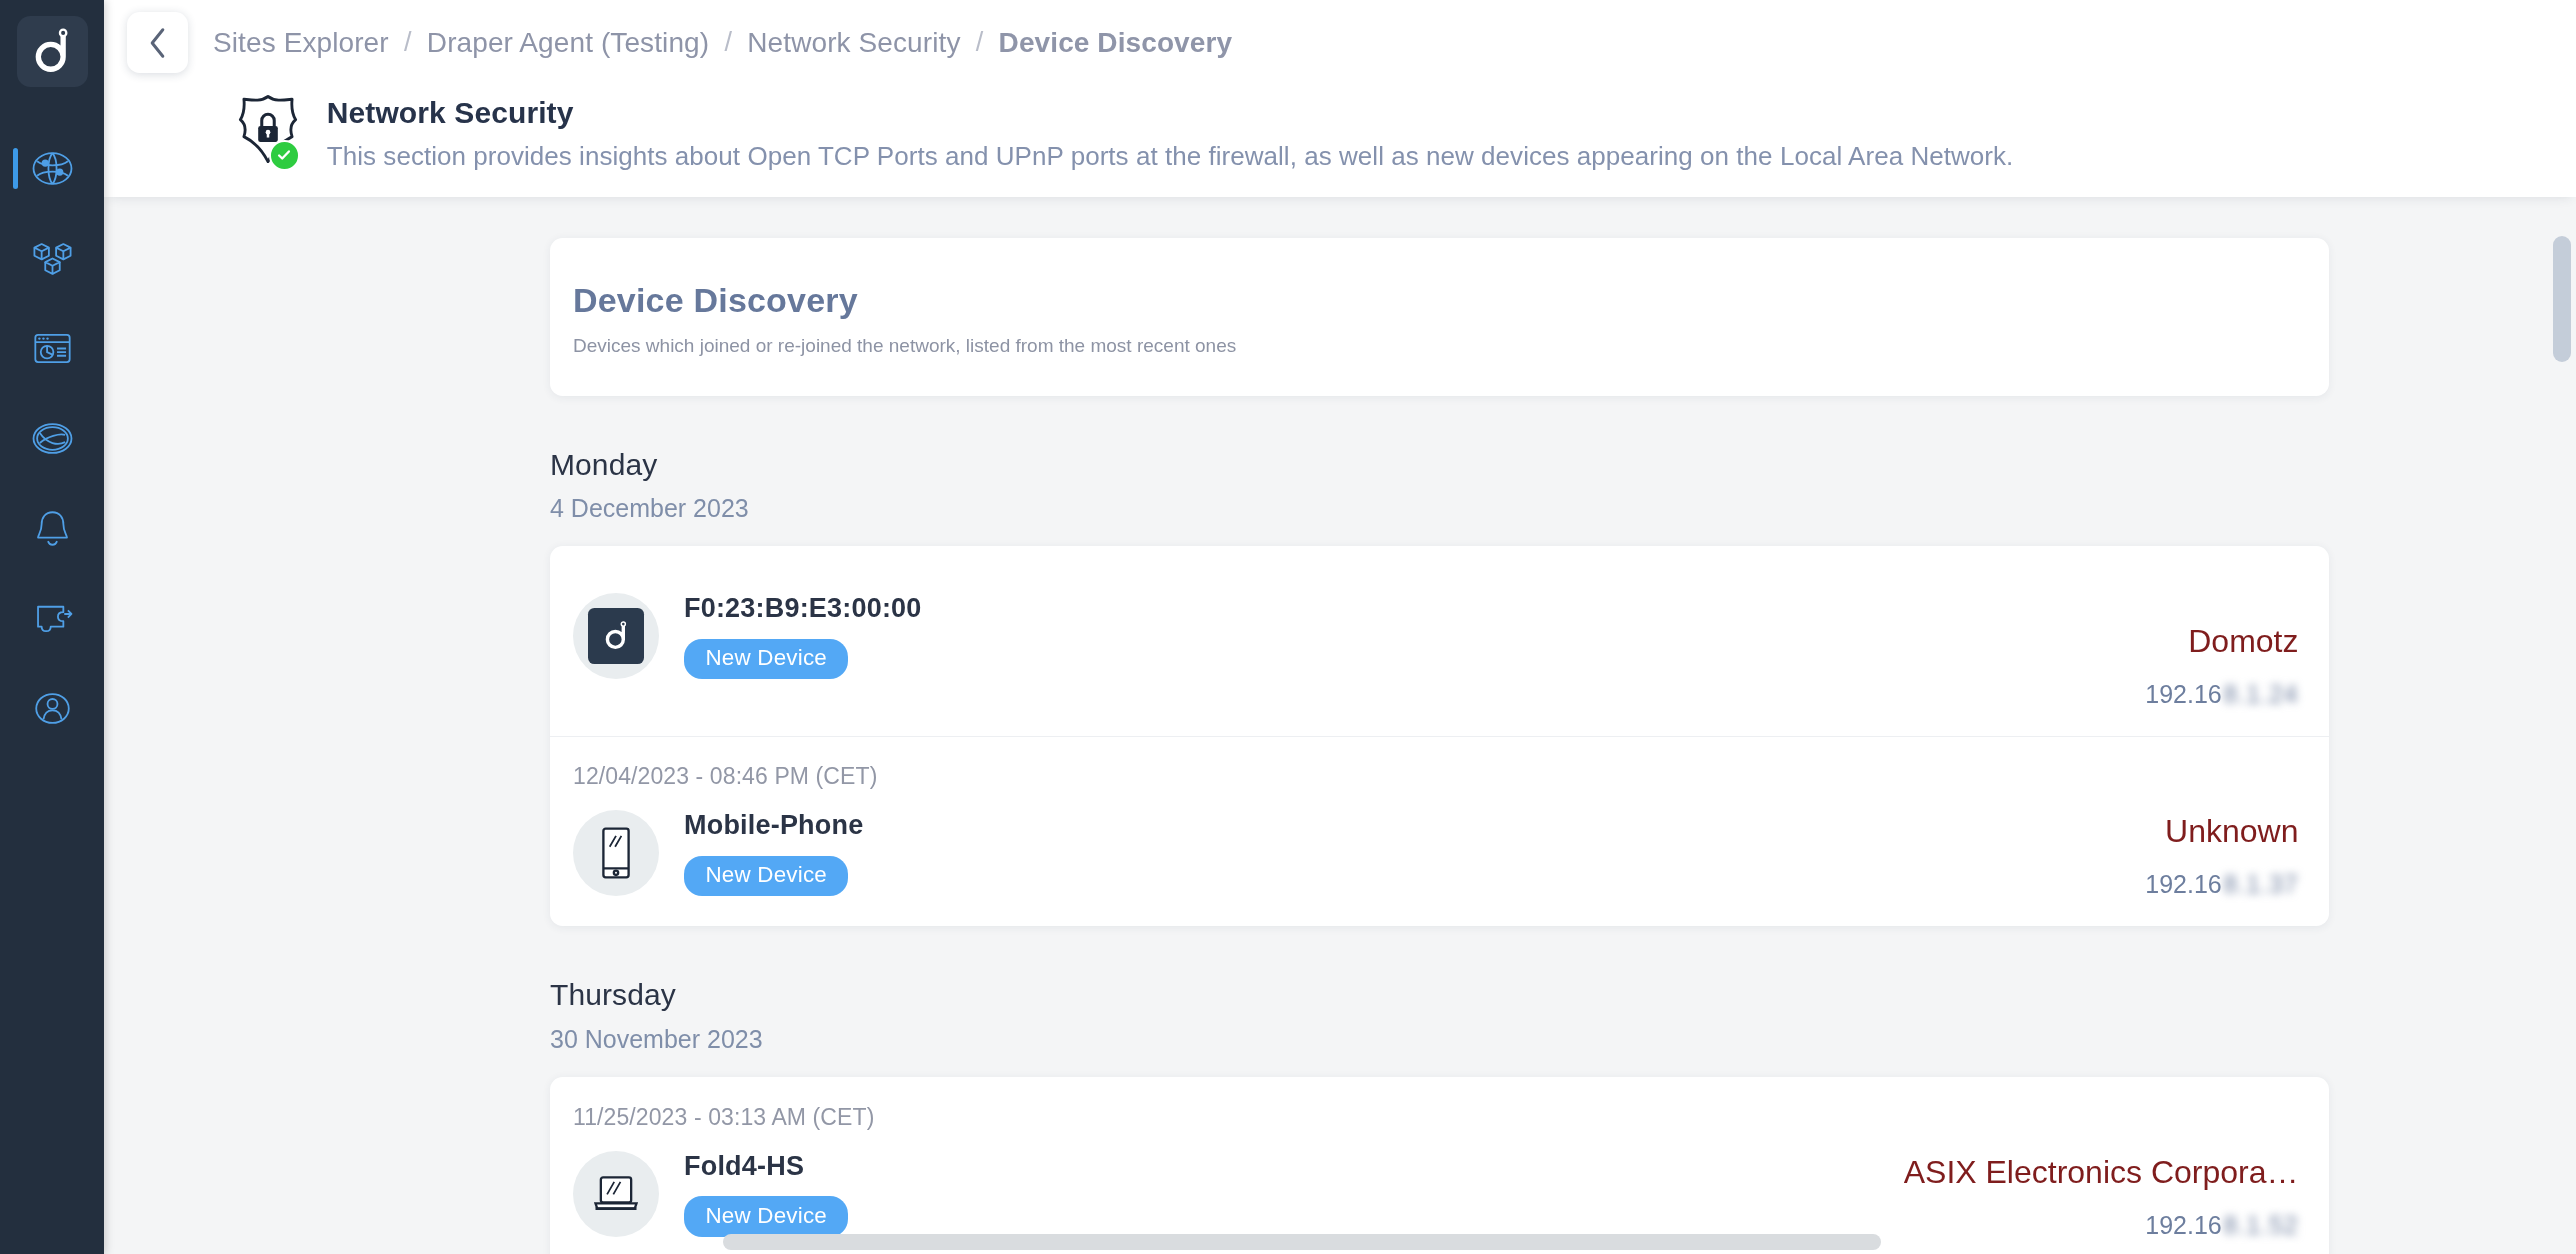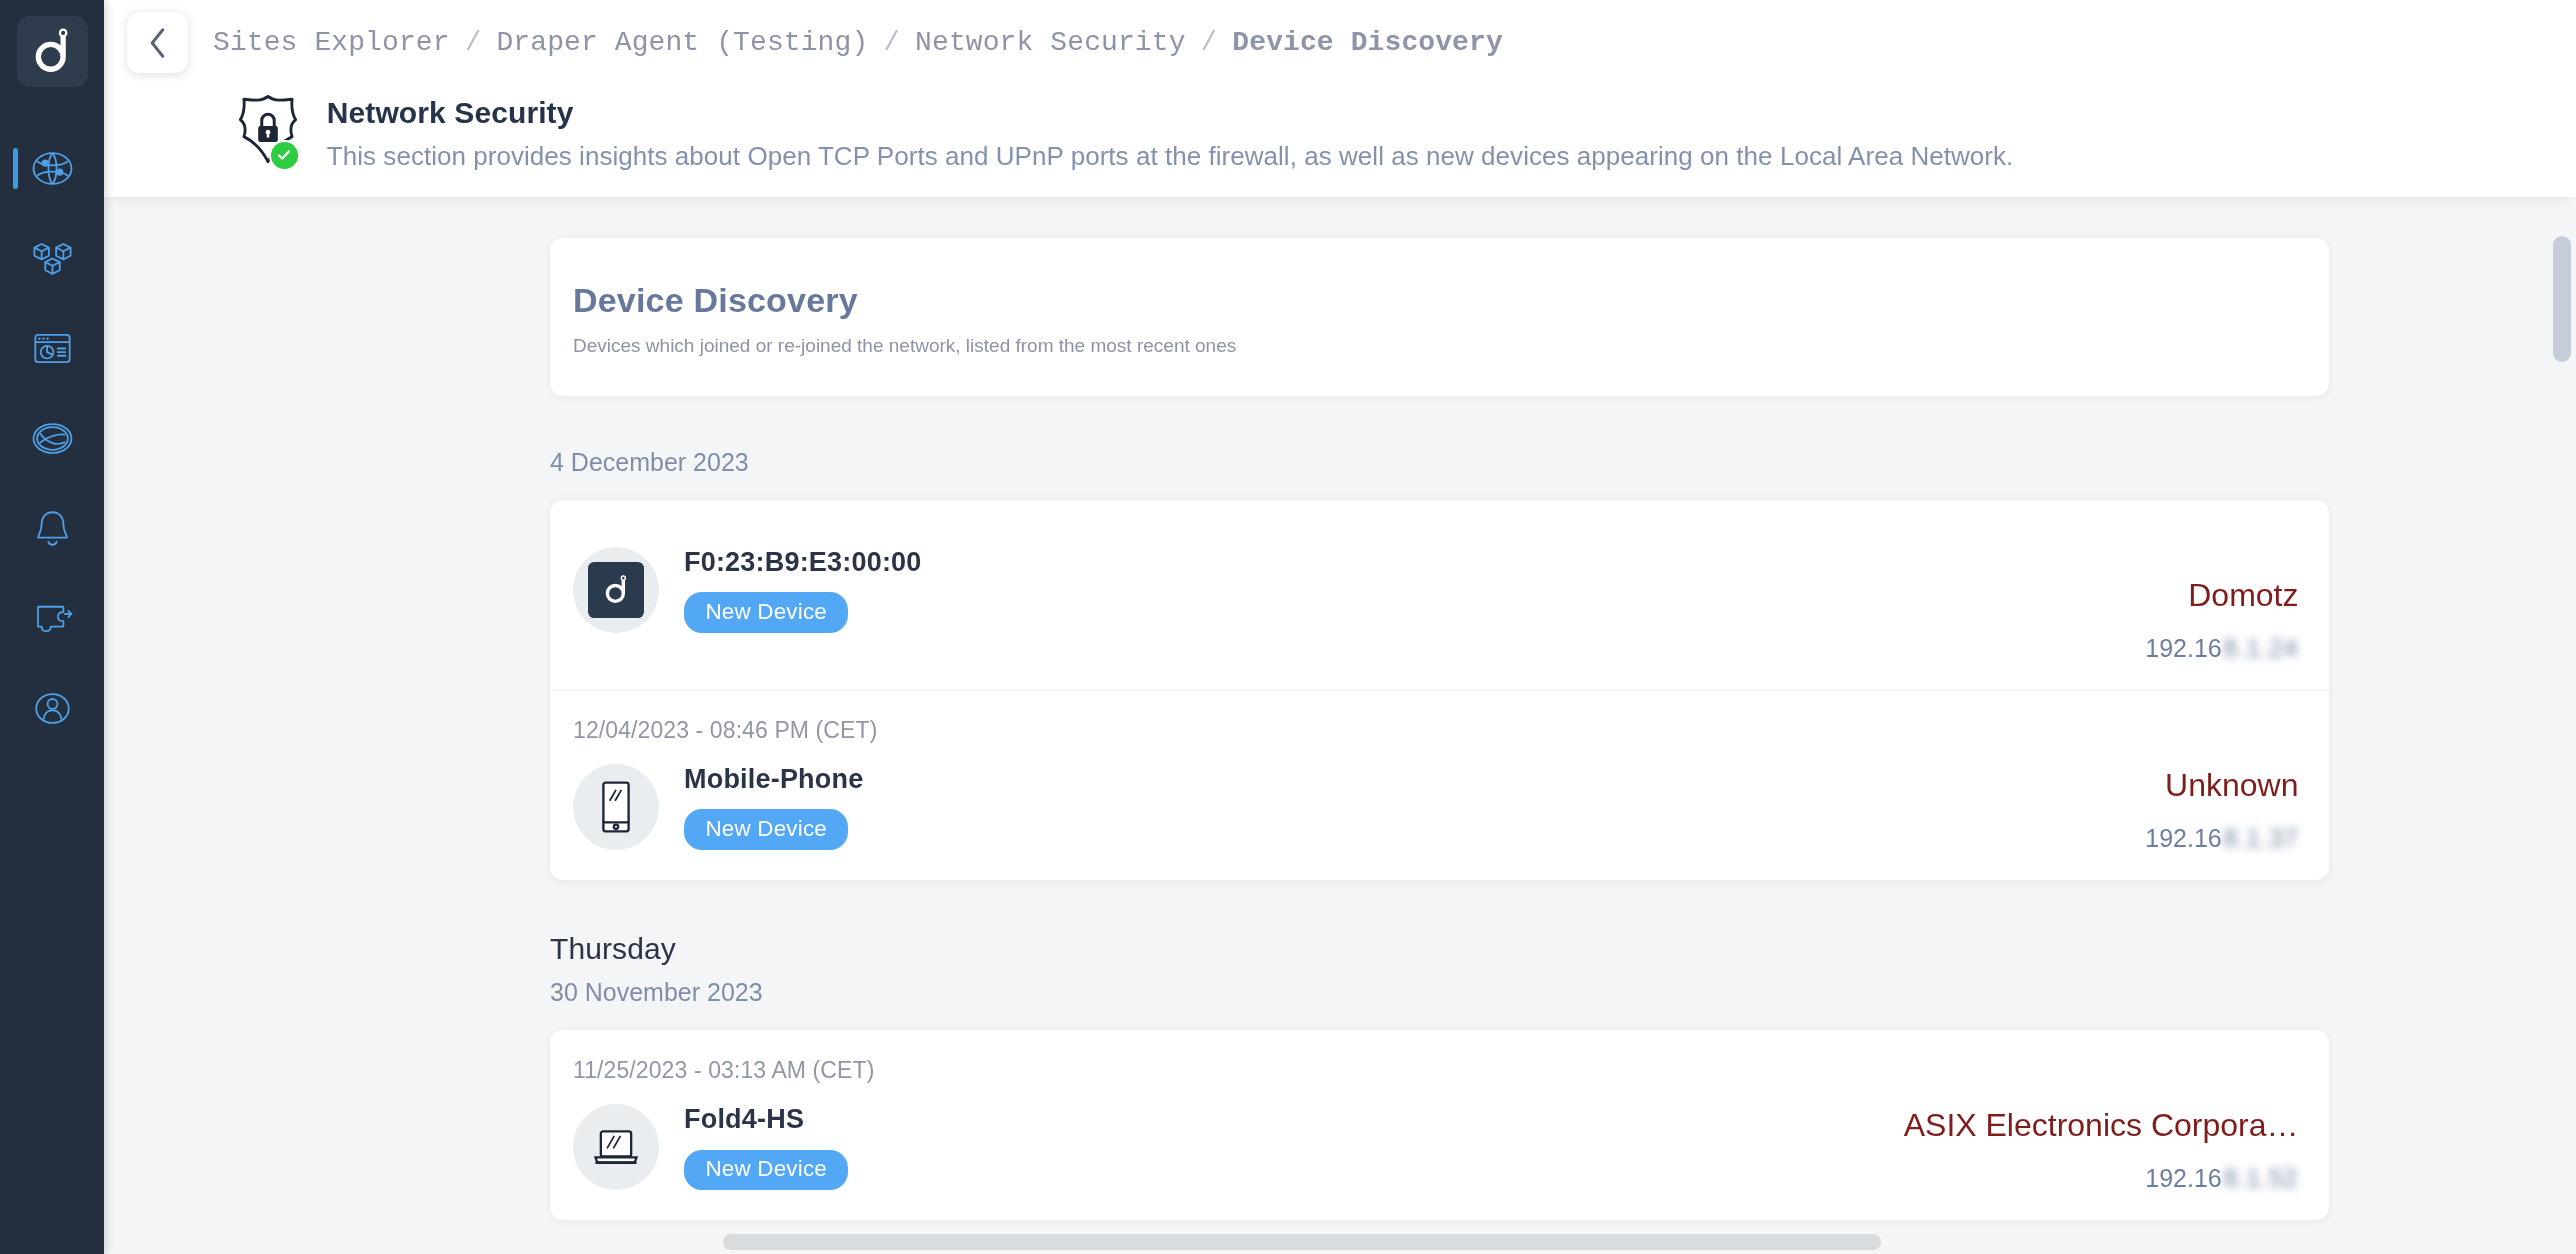--- a/index.html
+++ b/index.html
@@ -108,21 +108,20 @@
     justify-content: center;
     cursor: pointer;
     flex: 0 0 auto;
   }
 
   .crumbs {
     display: flex;
     align-items: center;
     margin-left: 25px;
     white-space: nowrap;
-    font-family: Liberation Mono, monospace;
   }
   .crumb {
     font-size: 28px;
     color: #8e94a8;
     letter-spacing: 0.1px;
     cursor: pointer;
   }
   .crumb.current {
     color: #8f95a9;
     font-weight: bold;
@@ -477,20 +476,21 @@
 
     <div class="scroll-body">
       <div class="page-inner">
 
         <div class="card intro-card">
           <div class="intro-title">Device Discovery</div>
           <div class="intro-sub">Devices which joined or re-joined the network, listed from the most recent ones</div>
         </div>
 
         <div class="day-block">
+          <div class="day-name">Monday</div>
           <div class="day-date">4 December 2023</div>
 
           <div class="card day-card">
 
             <div class="device-row">
               <div class="row-main">
                 <div class="row-body">
                   <div class="avatar">
                     <div class="inner-logo">
                       <svg width="25" height="30" viewBox="0 0 44 52" fill="none">

